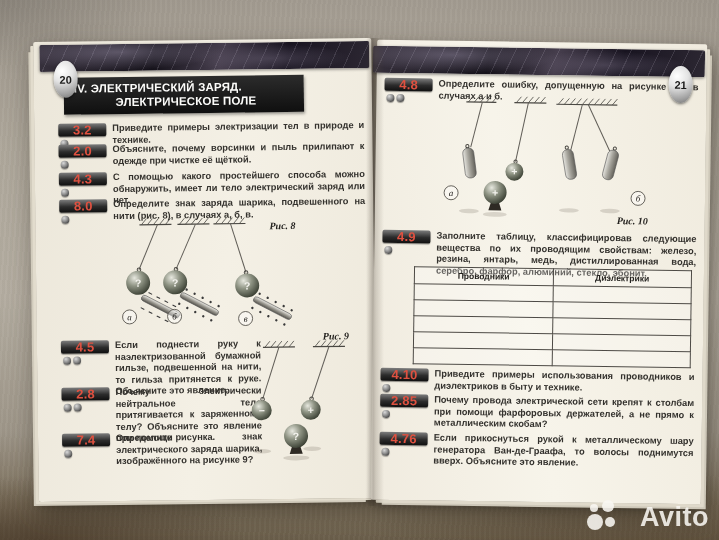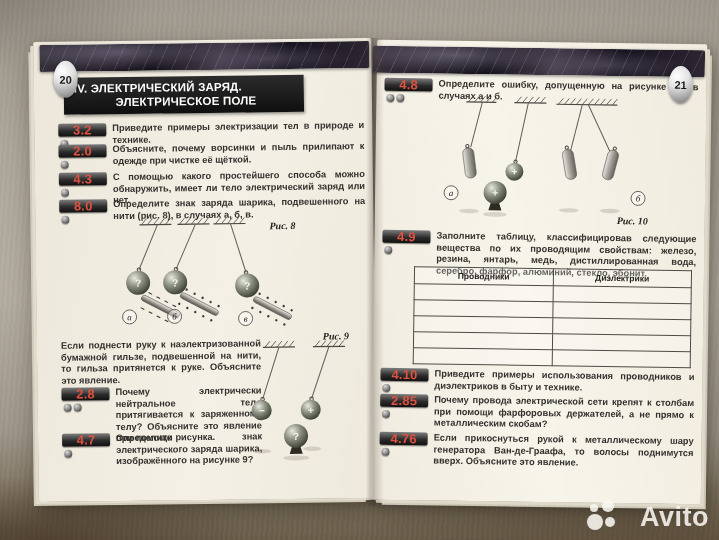--- a/index.html
+++ b/index.html
@@ -226,35 +226,42 @@
           <circle r="7"></circle>
             <text y="3.2">б</text>
         </g>
         <g class="caselabel" transform="translate(171,103)">
           <circle r="7"></circle>
             <text y="3.2">в</text>
         </g>
       </svg>
 
       <div class="task" style="top:299px;left:24px;width:200px">
+        <div class="task-marker">
+          <span class="badge">4.5</span>
+          <span class="dots">
+              <span class="dot"></span>
+              <span class="dot"></span>
+            </span>
+        </div>
         <p class="task-text">Если поднести руку к наэлектризованной бумажной гильзе, подвешенной на нити, то гильза притянется к руке. Объясните это явление.</p>
       </div>
       <div class="task" style="top:346px;left:24px;width:200px">
         <div class="task-marker">
           <span class="badge">2.8</span>
           <span class="dots">
               <span class="dot"></span>
               <span class="dot"></span>
             </span>
         </div>
         <p class="task-text">Почему электрически нейтральное тело притягивается к заряженному телу? Объясните это явление при помощи рисунка.</p>
       </div>
       <div class="task" style="top:392px;left:24px;width:200px">
         <div class="task-marker">
-          <span class="badge">4.7</span>
+          <span class="badge">7.4</span>
           <span class="dots">
               <span class="dot"></span>
             </span>
         </div>
         <p class="task-text">Определите знак электрического заряда шарика, изображённого на рисунке 9?</p>
       </div>
 
       <svg class="fig" style="left:208px;top:286px" width="128" height="158" viewBox="0 0 128 158">
         <text class="figcap" x="78" y="15">Рис. 9</text>
         <g class="sup" transform="translate(18,22)">

